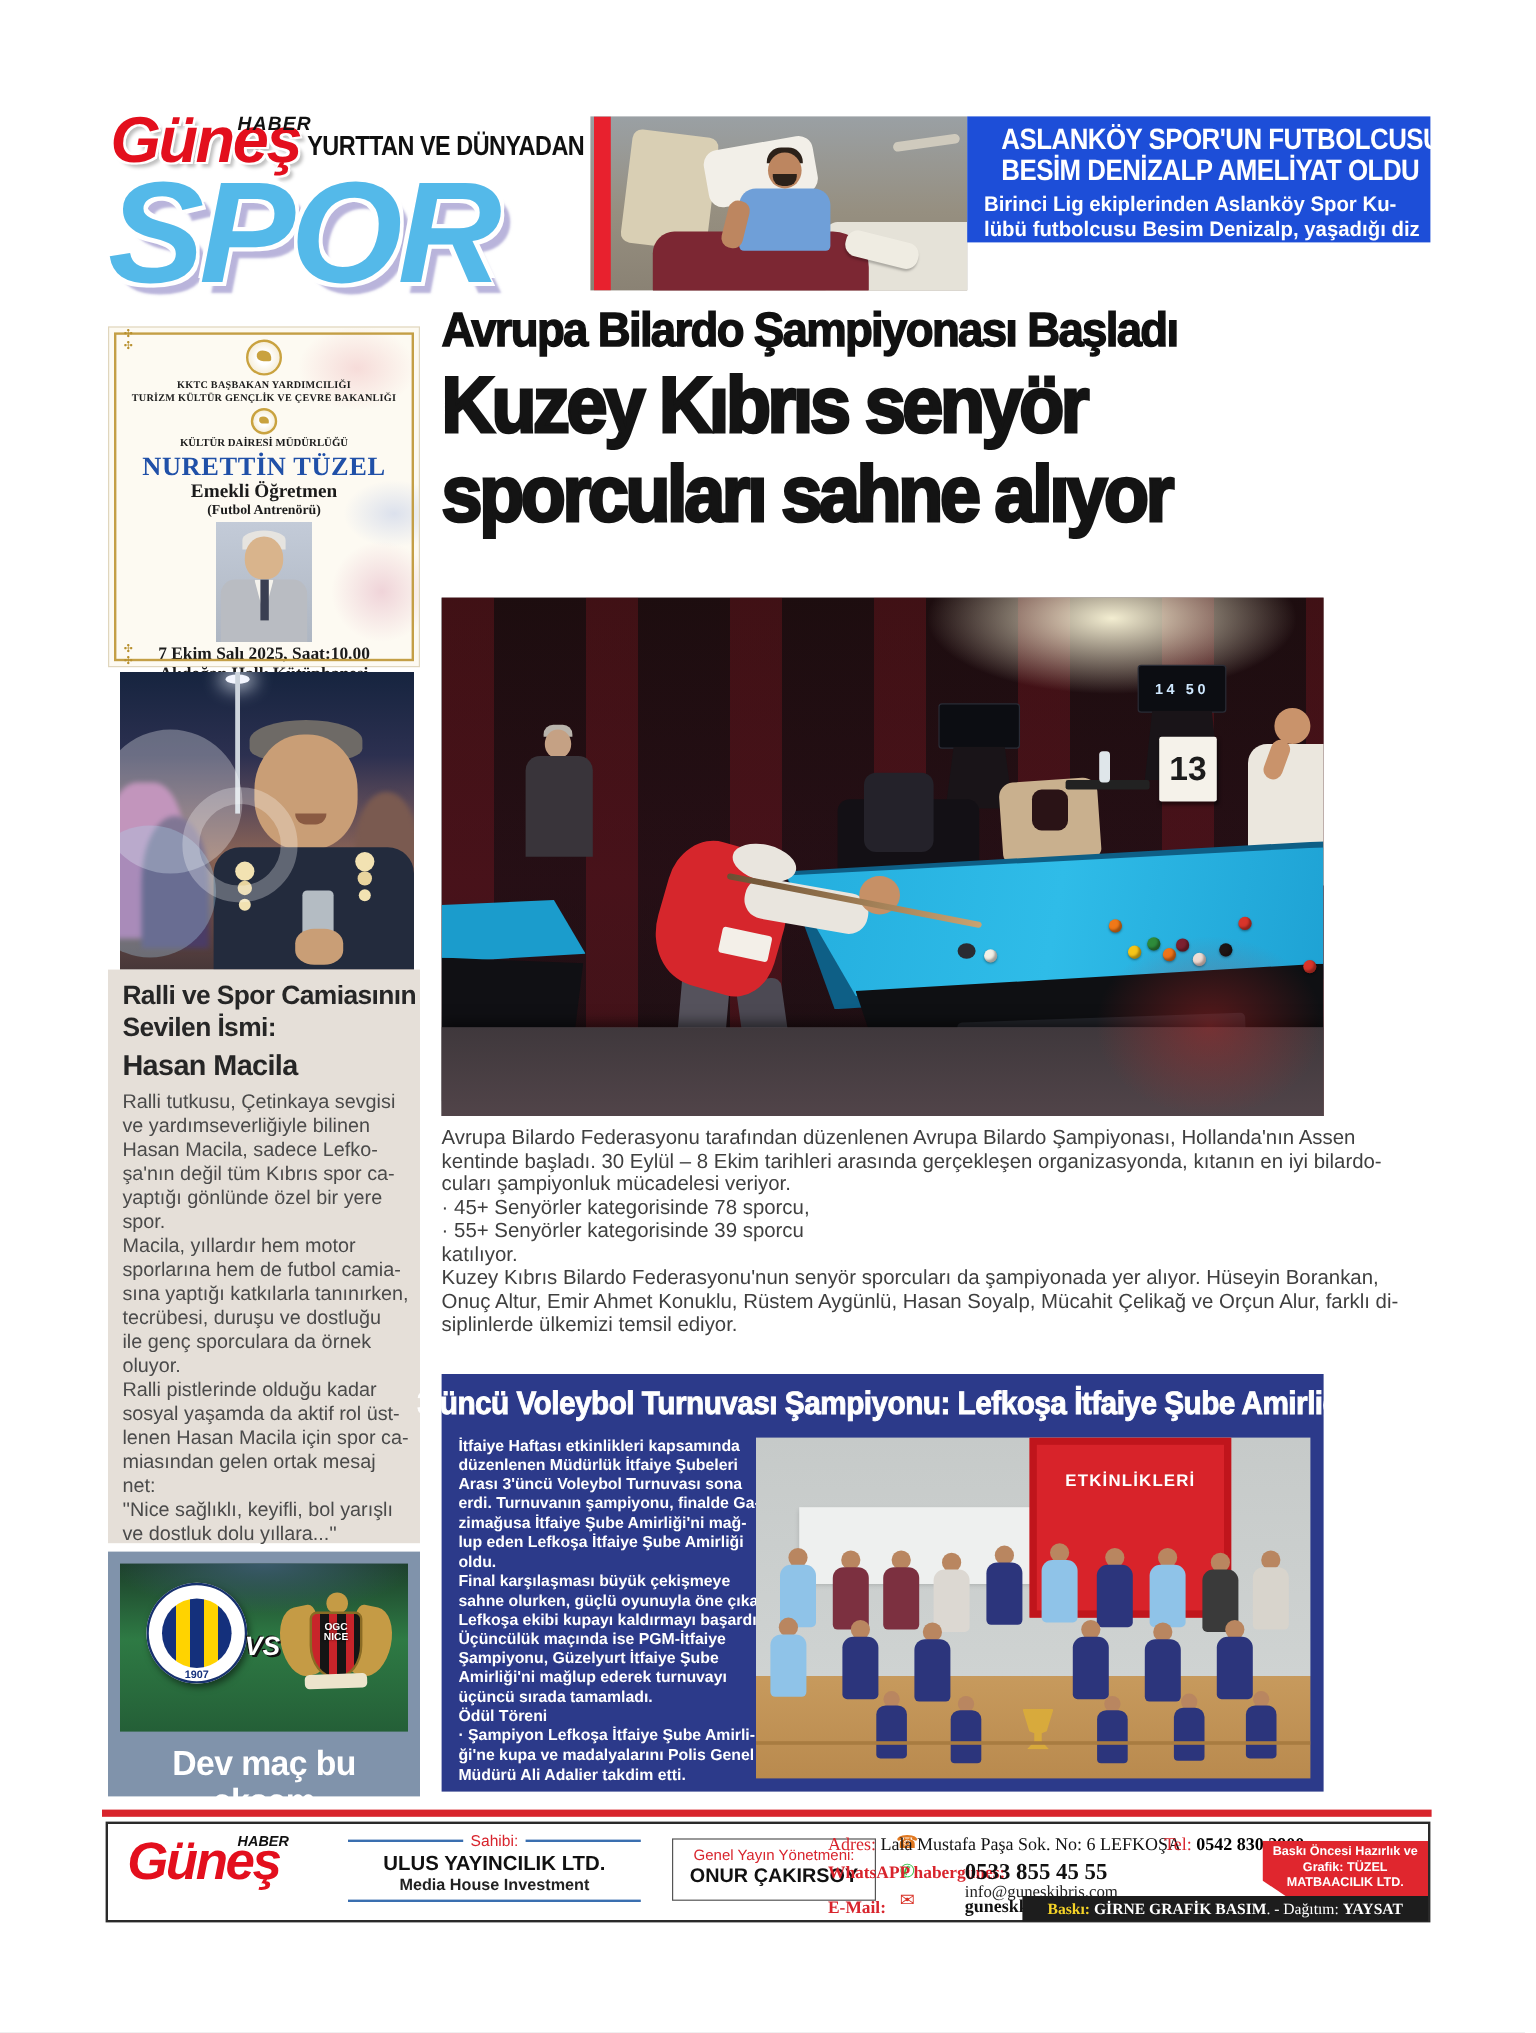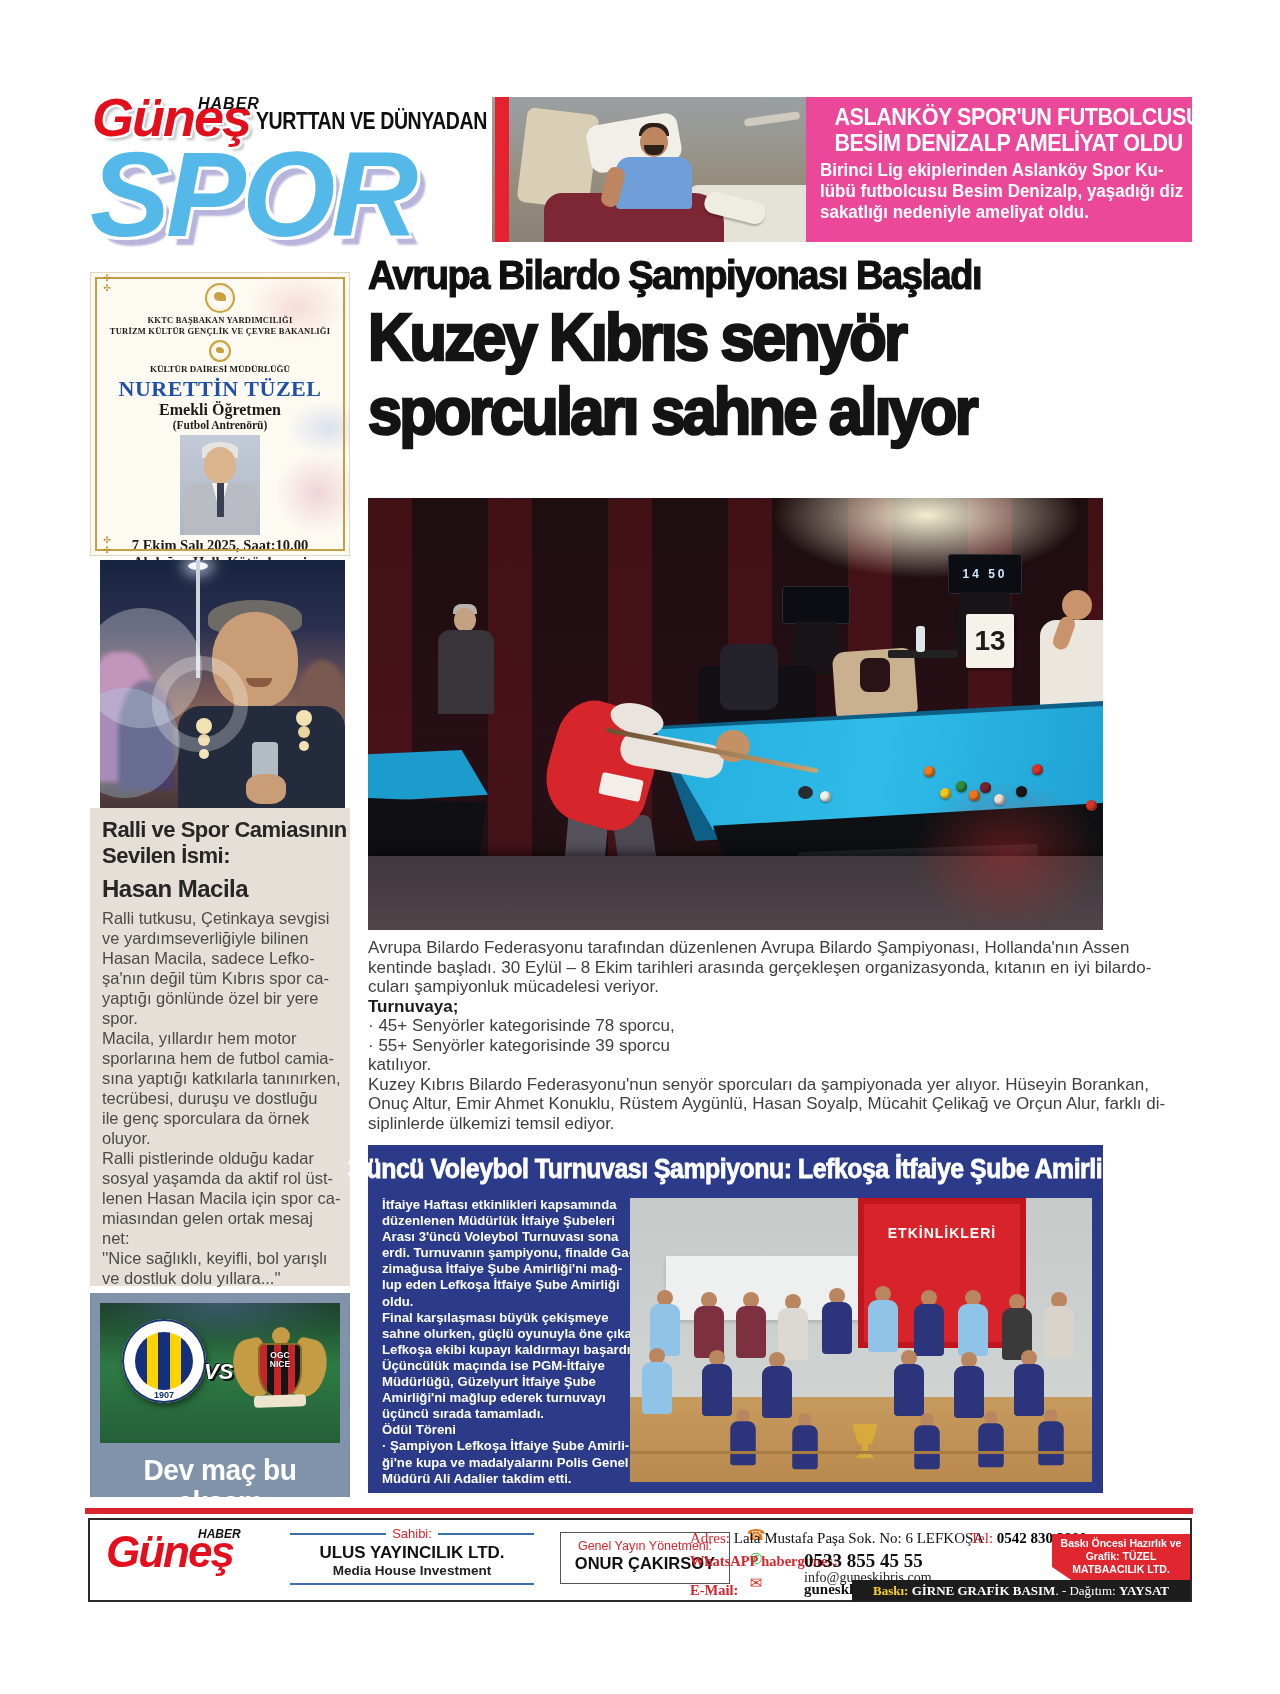--- a/index.html
+++ b/index.html
@@ -26,21 +26,21 @@
   .hospital .pillow{position:absolute;left:96px;top:22px;width:92px;height:48px;background:#f2efe8;border-radius:12px;transform:rotate(-10deg)}
   .hospital .head{position:absolute;left:148px;top:30px;width:28px;height:30px;background:#bd8660;border-radius:50%}
   .hospital .hair{position:absolute;left:147px;top:26px;width:30px;height:13px;background:#2c2119;border-radius:12px 12px 0 0}
   .hospital .beard{position:absolute;left:152px;top:48px;width:20px;height:10px;background:#2c2119;border-radius:0 0 8px 8px}
   .hospital .torso{position:absolute;left:124px;top:60px;width:76px;height:52px;background:#6f9fd8;border-radius:14px 14px 4px 4px}
   .hospital .arm{position:absolute;left:112px;top:70px;width:18px;height:40px;background:#bd8660;border-radius:8px;transform:rotate(14deg)}
   .hospital .blanket{position:absolute;left:52px;top:96px;width:180px;height:52px;background:#7c2733;border-radius:18px 30px 4px 4px}
   .hospital .sheet{position:absolute;left:196px;top:88px;width:118px;height:60px;background:#e5e2d8;border-radius:10px 0 0 0}
   .hospital .cast{position:absolute;left:212px;top:100px;width:62px;height:22px;background:#efece2;border-radius:10px;transform:rotate(14deg);box-shadow:0 2px 2px rgba(0,0,0,.25)}
   .hospital .rail{position:absolute;left:252px;top:18px;width:56px;height:8px;background:#cfcabd;border-radius:4px;transform:rotate(-8deg)}
-  .banner{left:806px;top:97px;width:386px;height:145px;background:#ec4899;color:#fff}
+  .banner{left:806px;top:97px;width:386px;height:105px;background:#1d4ed8;color:#fff}
   .banner .bh{margin:7px 6px 2px;text-align:center;font:700 24.5px/26px "Liberation Sans",sans-serif;
               transform:scaleX(.88);transform-origin:center top;letter-spacing:-.5px}
   .banner .bb{margin:4px 8px 0 14px;font:700 17.5px/21px "Liberation Sans",sans-serif;transform:scaleX(.97);transform-origin:left top}
 
   
   .memorial{left:90px;top:272px;width:260px;height:284px;box-sizing:border-box;background:
             radial-gradient(60px 60px at 88% 78%,rgba(214,140,170,.35),rgba(214,140,170,0) 70%),
             radial-gradient(70px 50px at 80% 12%,rgba(230,150,160,.3),rgba(230,150,160,0) 70%),
             radial-gradient(60px 40px at 92% 55%,rgba(120,150,220,.25),rgba(120,150,220,0) 70%),#fdfaf2;
             border:1px solid #e0d6bd;text-align:center;font-family:"Liberation Serif",serif;color:#1b1b1b}
@@ -413,21 +413,20 @@
     <div class="floor"></div>
       <div class="glowR"></div>
   </div>
 
   <div class="abs caption nowrap">
     <div>
         <div>Avrupa Bilardo Federasyonu tarafından düzenlenen Avrupa Bilardo Şampiyonası, Hollanda'nın Assen</div>
         <div>kentinde başladı. 30 Eylül – 8 Ekim tarihleri arasında gerçekleşen organizasyonda, kıtanın en iyi bilardo-</div>
         <div>cuları şampiyonluk mücadelesi veriyor.</div>
       </div>
-    <div class="bold">Turnuvaya;</div>
     <div>
         <div>· 45+ Senyörler kategorisinde 78 sporcu,</div>
         <div>· 55+ Senyörler kategorisinde 39 sporcu</div>
       </div>
     <div>katılıyor.</div>
     <div>
         <div>Kuzey Kıbrıs Bilardo Federasyonu'nun senyör sporcuları da şampiyonada yer alıyor. Hüseyin Borankan,</div>
         <div>Onuç Altur, Emir Ahmet Konuklu, Rüstem Aygünlü, Hasan Soyalp, Mücahit Çelikağ ve Orçun Alur, farklı di-</div>
         <div>siplinlerde ülkemizi temsil ediyor.</div>
       </div>
@@ -440,21 +439,21 @@
         <div>düzenlenen Müdürlük İtfaiye Şubeleri</div>
         <div>Arası 3'üncü Voleybol Turnuvası sona</div>
         <div>erdi. Turnuvanın şampiyonu, finalde Ga-</div>
         <div>zimağusa İtfaiye Şube Amirliği'ni mağ-</div>
         <div>lup eden Lefkoşa İtfaiye Şube Amirliği</div>
         <div>oldu.</div>
         <div>Final karşılaşması büyük çekişmeye</div>
         <div>sahne olurken, güçlü oyunuyla öne çıkan</div>
         <div>Lefkoşa ekibi kupayı kaldırmayı başardı.</div>
         <div>Üçüncülük maçında ise PGM-İtfaiye</div>
-        <div>Müdürlüğü, Güzelyurt İtfaiye Şube</div>
+        <div>Şampiyonu, Güzelyurt İtfaiye Şube</div>
         <div>Amirliği'ni mağlup ederek turnuvayı</div>
         <div>üçüncü sırada tamamladı.</div>
         <div>Ödül Töreni</div>
         <div>· Şampiyon Lefkoşa İtfaiye Şube Amirli-</div>
         <div>ği'ne kupa ve madalyalarını Polis Genel</div>
         <div>Müdürü Ali Adalier takdim etti.</div>
       </div>
     <div class="v-photo">
       <div class="wbanner"></div>
       <div class="rbanner">ETKİNLİKLERİ</div>

